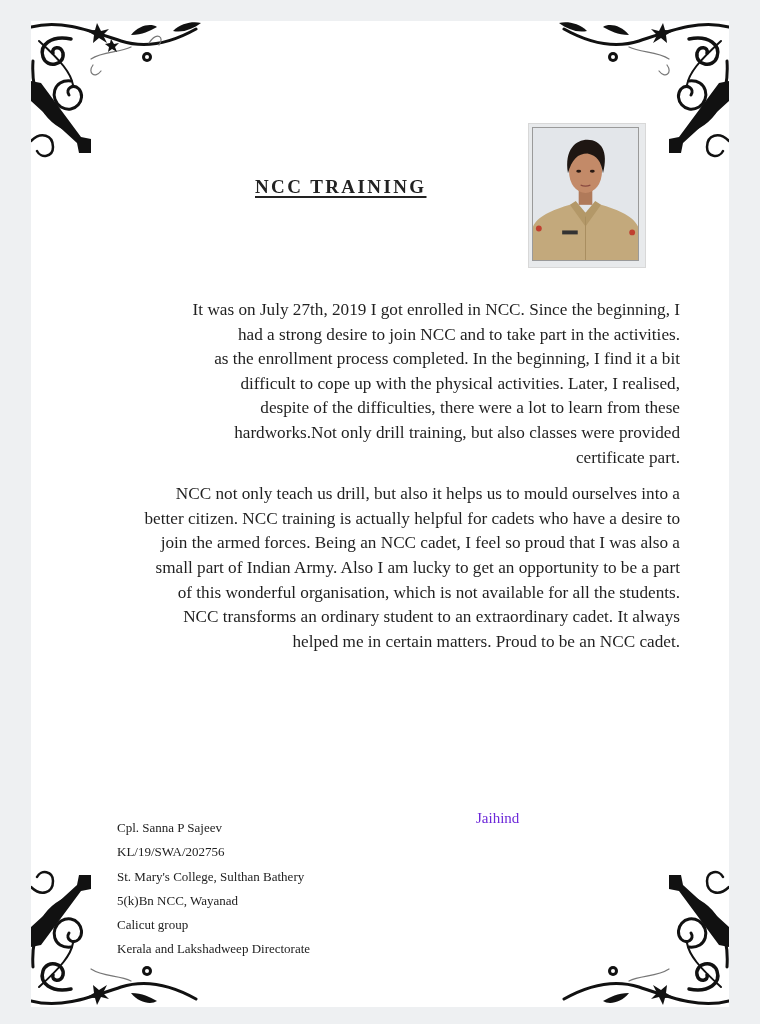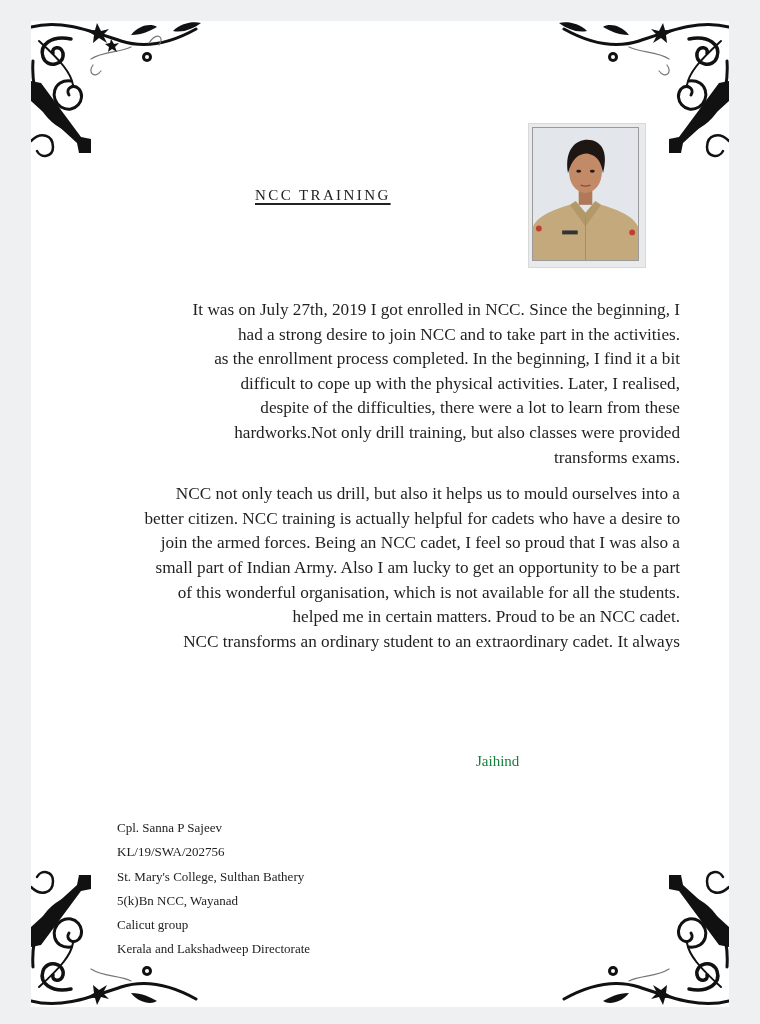--- a/index.html
+++ b/index.html
@@ -20,24 +20,24 @@
   }
   .corner { position: absolute; width: 180px; height: 140px; }
   .corner svg { width: 100%; height: 100%; display: block; }
   .corner.tl { left: 0; top: 0; }
   .corner.tr { right: 0; top: 0; transform: scaleX(-1); }
   .corner.bl { left: 0; bottom: 0; transform: scaleY(-1); }
   .corner.br { right: 0; bottom: 0; transform: scale(-1,-1); }
 
   .title {
     position: absolute;
-    left: 224px; top: 166px;
+    left: 224px; top: 155px;
     font-family: "Liberation Serif", serif;
-    font-weight: normal;
-    font-size: 15px;
+    font-weight: bold;
+    font-size: 19px;
     letter-spacing: 2.4px;
     text-decoration: underline;
     text-underline-offset: 3px;
     text-decoration-thickness: 1.5px;
     color: #222;
   }
   .photo {
     position: absolute;
     left: 497px; top: 102px;
     width: 118px; height: 145px;
@@ -60,23 +60,23 @@
     font-size: 17.2px;
     line-height: 24.6px;
     color: #1f1f1f;
   }
   .body-text p { margin: 0; text-align: right; }
   .body-text p + p { margin-top: 12px; }
   .line { display: block; white-space: nowrap; }
 
   .signoff {
     position: absolute;
-    left: 445px; top: 732px;
+    left: 445px; top: 789px;
     font-size: 15px;
-    color: #15803d;
+    color: #6d28d9;
     font-family: Liberation Serif, serif;
   }
   .signature {
     position: absolute;
     left: 86px; top: 795px;
     font-size: 13px;
     line-height: 24.3px;
     color: #222;
   }
   .signature .line { display: block; }
@@ -193,30 +193,30 @@
   </div>
 
   <div class="body-text">
     <p>
       <span class="line">It was on July 27th, 2019 I got enrolled in NCC. Since the beginning, I</span>
       <span class="line">had a strong desire to join NCC and to take part in the activities.</span>
       <span class="line">as the enrollment process completed. In the beginning, I find it a bit</span>
       <span class="line">difficult to cope up with the physical activities. Later, I realised,</span>
       <span class="line">despite of the difficulties, there were a lot to learn from these</span>
       <span class="line">hardworks.Not only drill training, but also classes were provided</span>
-      <span class="line">transforms exams.</span>
+      <span class="line">certificate part.</span>
     </p>
     <p>
       <span class="line">NCC not only teach us drill, but also it helps us to mould ourselves into a</span>
       <span class="line">better citizen. NCC training is actually helpful for cadets who have a desire to</span>
       <span class="line">join the armed forces. Being an NCC cadet, I feel so proud that I was also a</span>
       <span class="line">small part of Indian Army. Also I am lucky to get an opportunity to be a part</span>
       <span class="line">of this wonderful organisation, which is not available for all the students.</span>
+      <span class="line">NCC transforms an ordinary student to an extraordinary cadet. It always</span>
       <span class="line">helped me in certain matters. Proud to be an NCC cadet.</span>
-      <span class="line">NCC transforms an ordinary student to an extraordinary cadet. It always</span>
     </p>
   </div>
 
   <div class="signoff">Jaihind</div>
 
   <div class="signature">
     <span class="line">Cpl. Sanna P Sajeev</span>
     <span class="line">KL/19/SWA/202756</span>
     <span class="line">St. Mary's College, Sulthan Bathery</span>
     <span class="line">5(k)Bn NCC, Wayanad</span>

